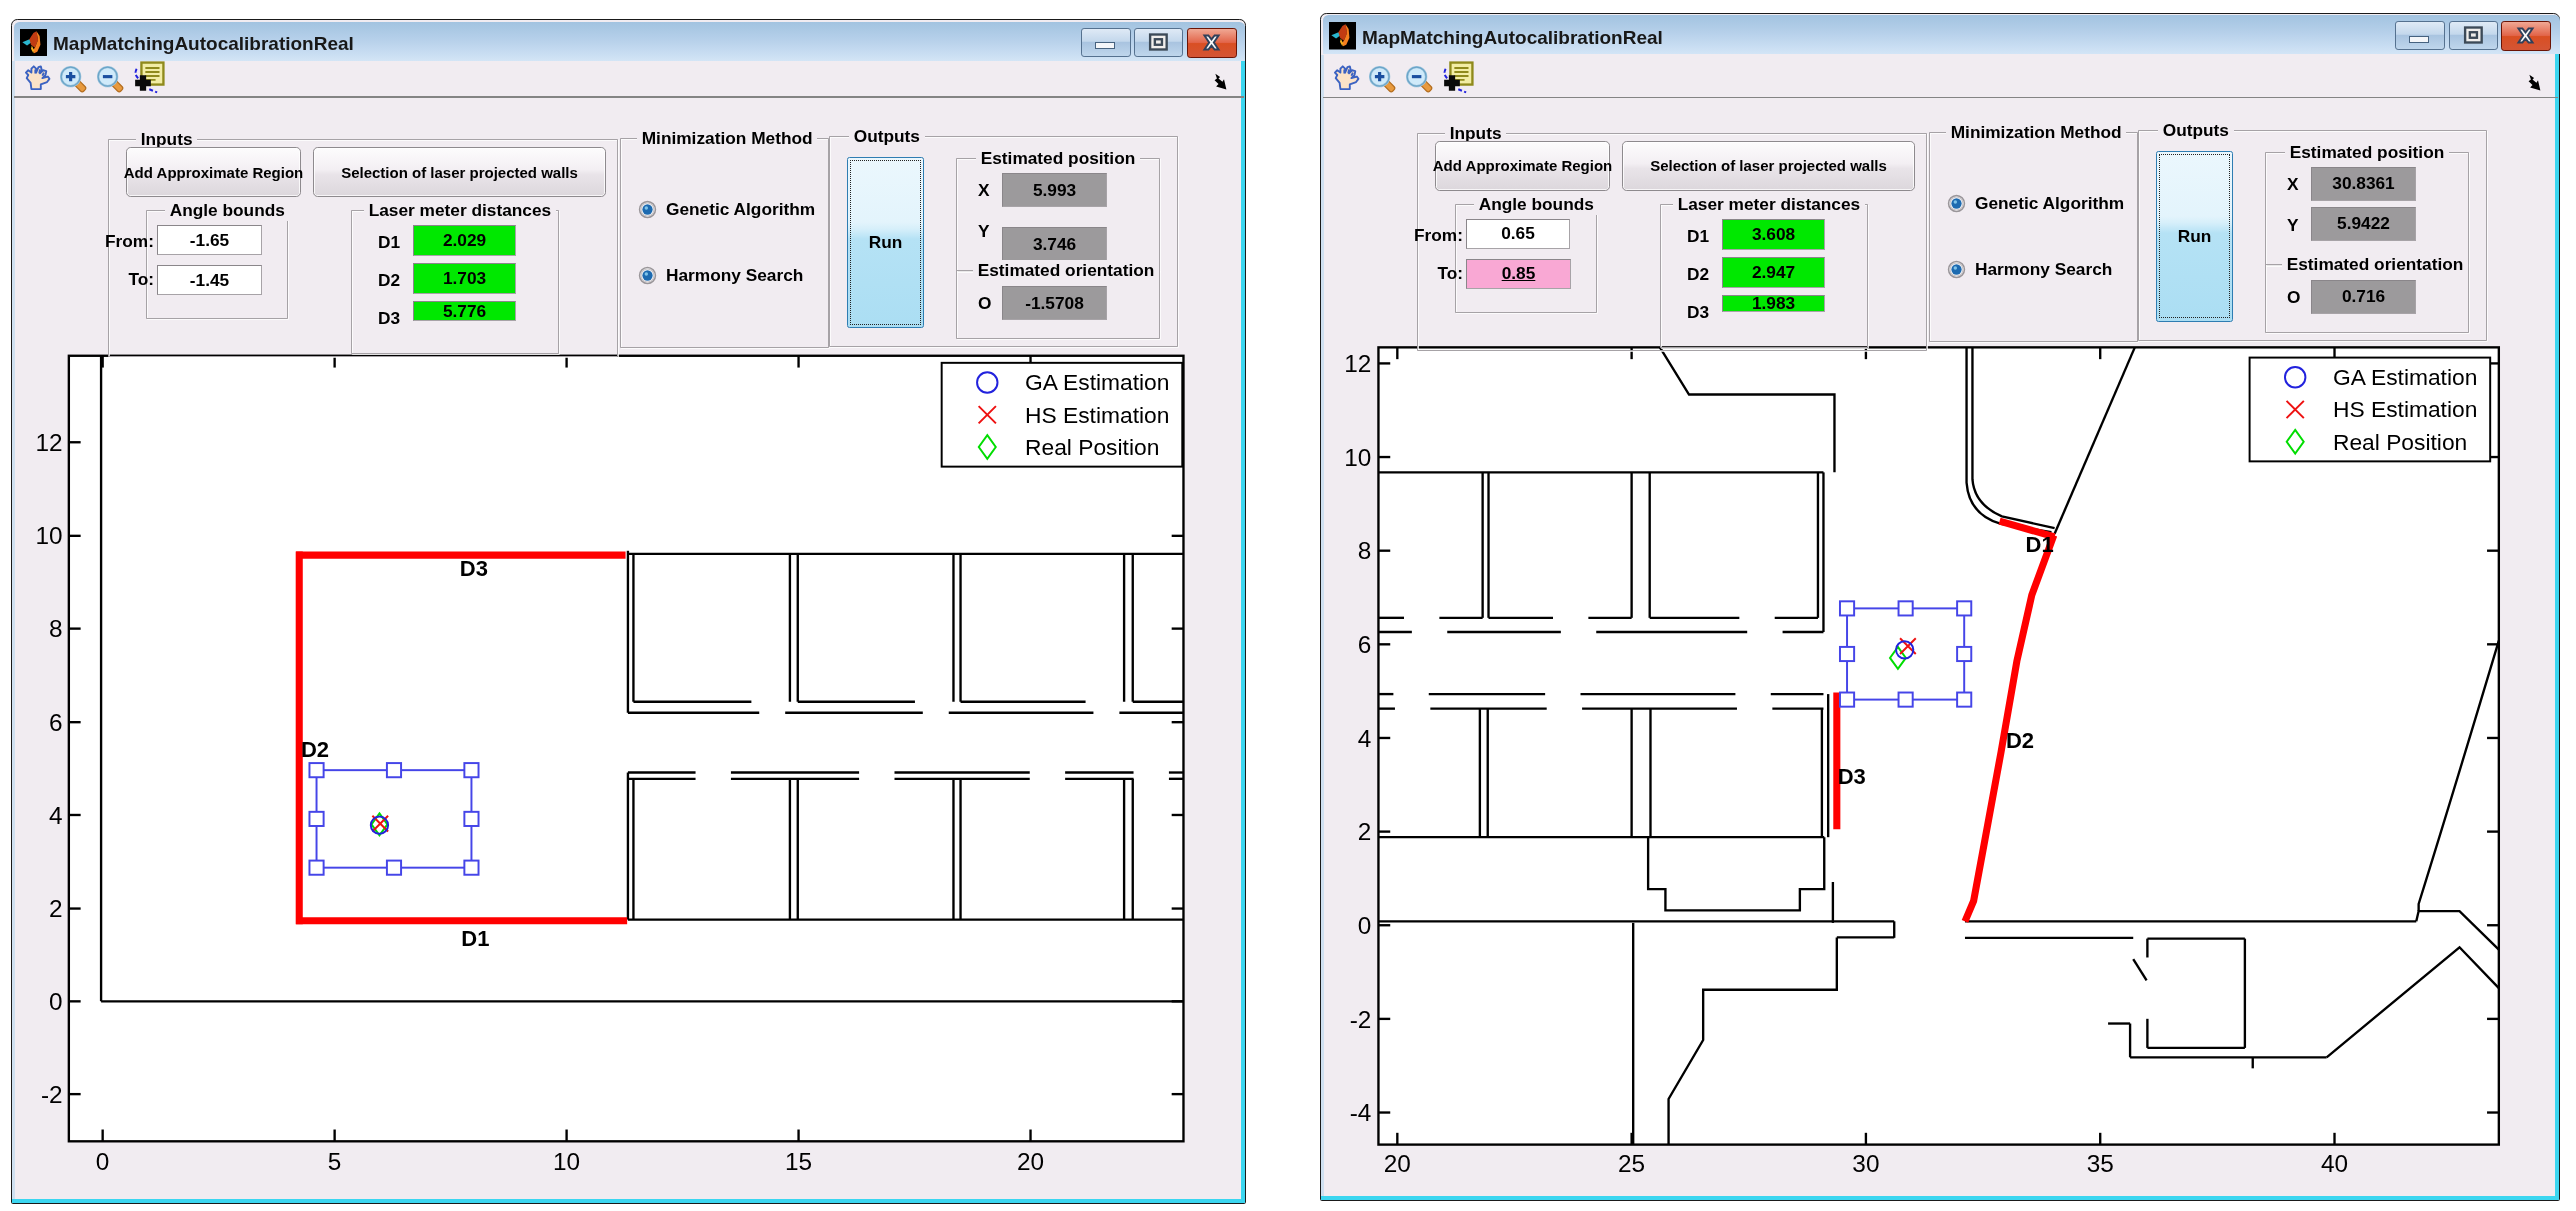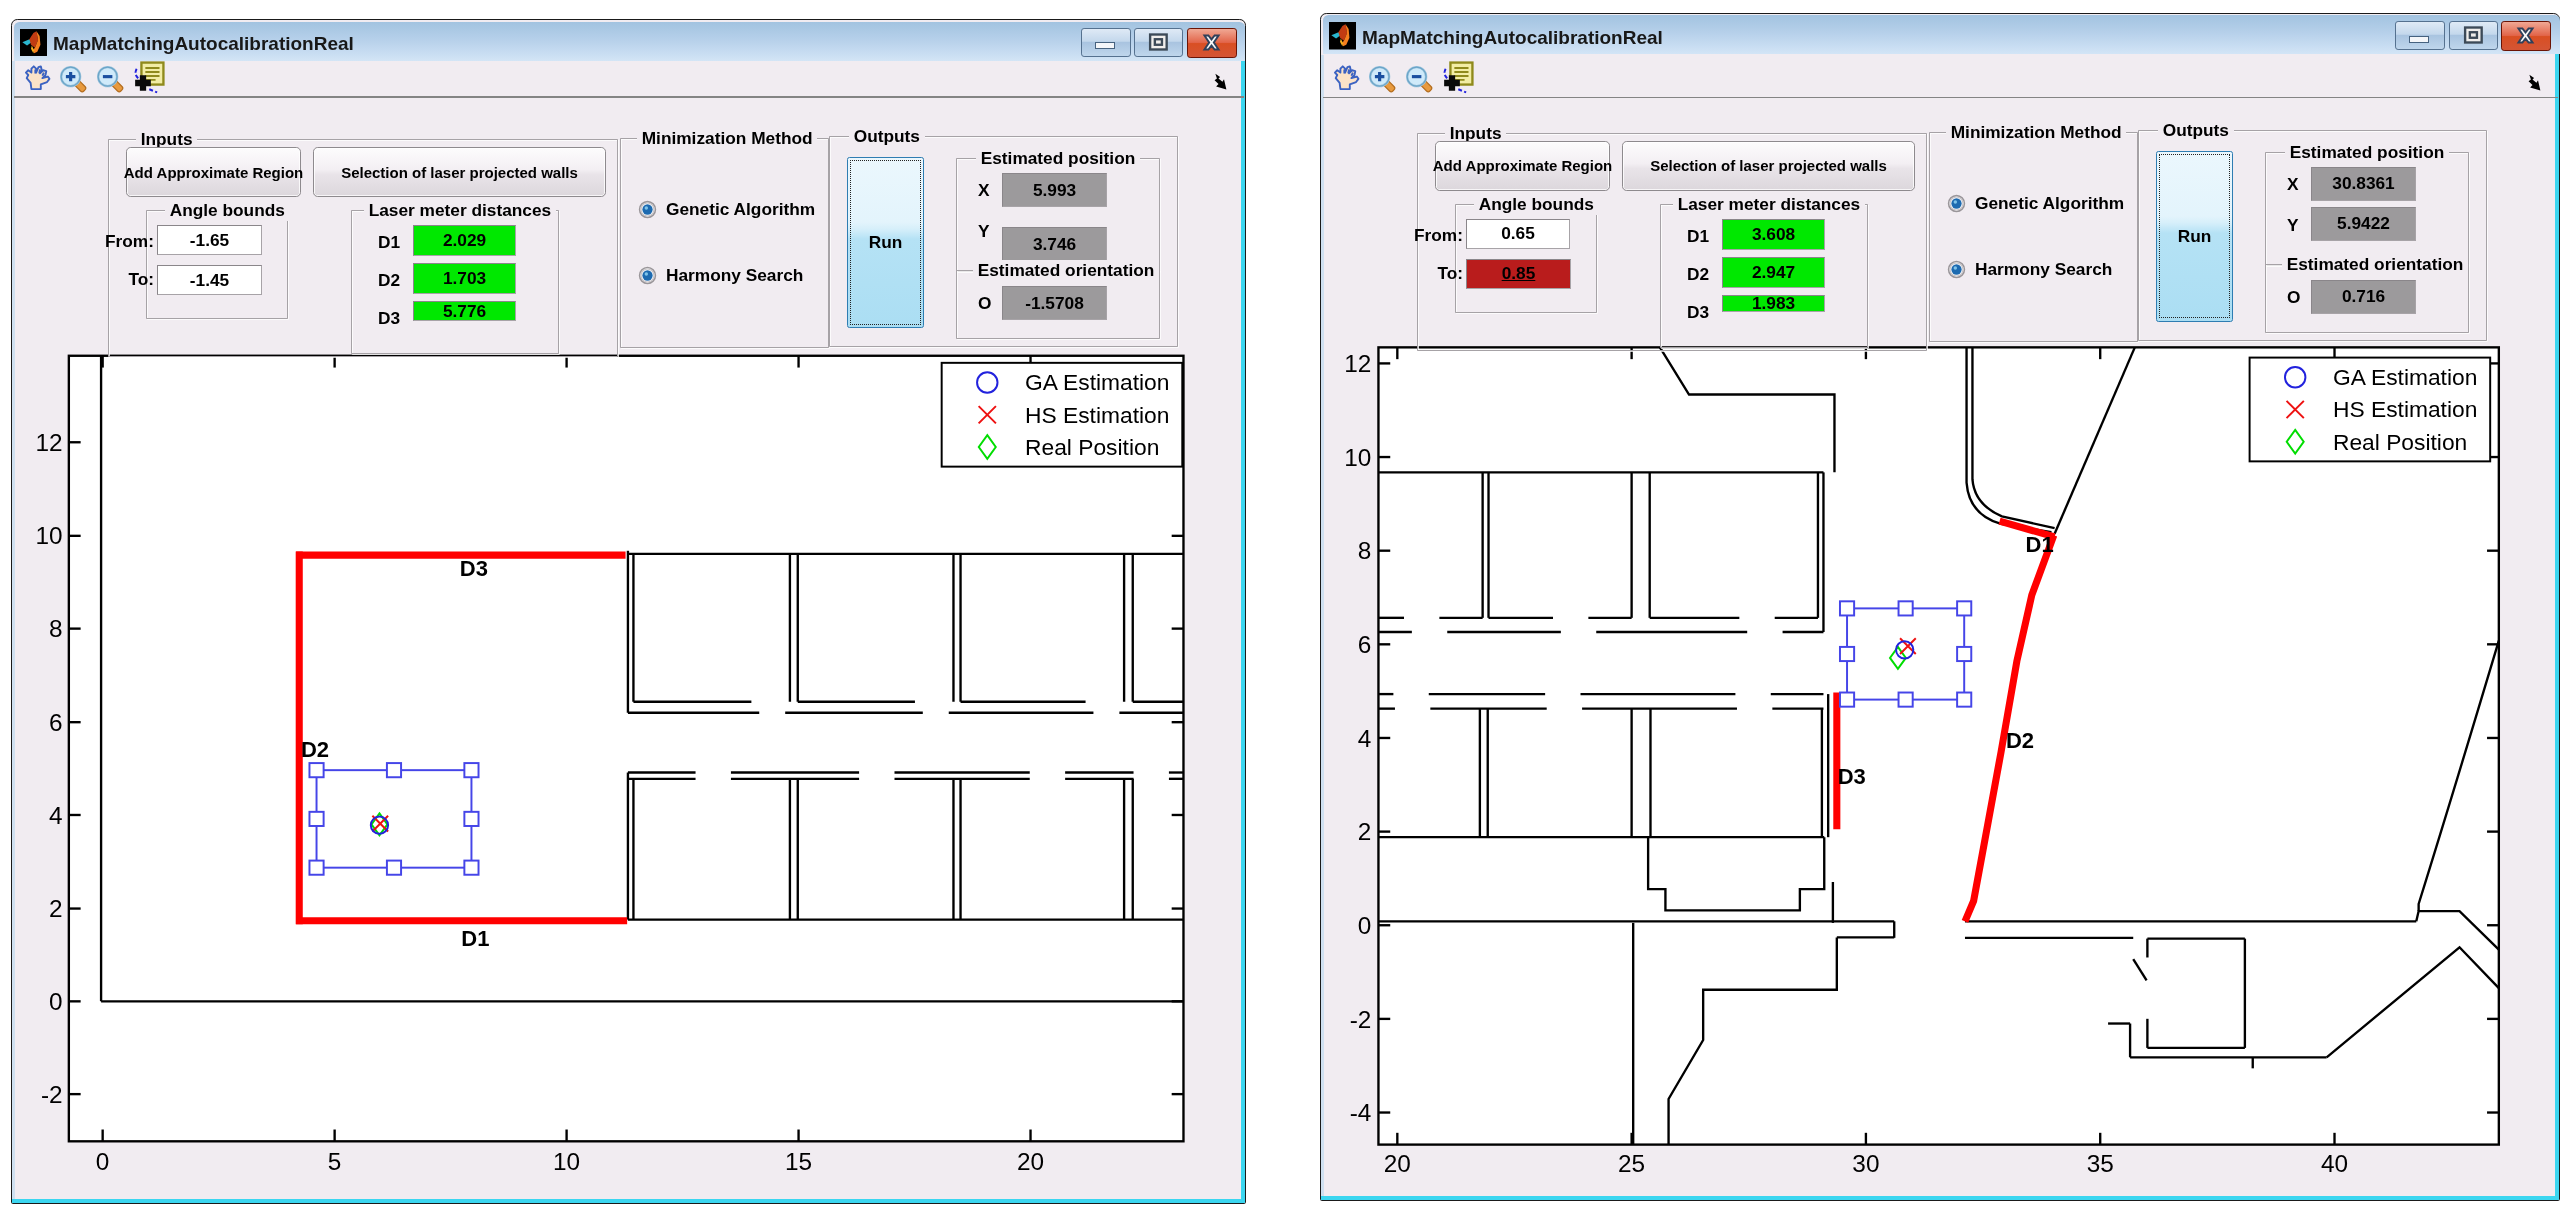--- a/index.html
+++ b/index.html
@@ -402,21 +402,21 @@
 <div style="position:absolute;left:1.6px;top:83px;width:1235px;height:1.6px;background:#848484;"></div>
     <div style="position:absolute;left:96px;top:119px;width:508px;height:216px;border:1.6px solid #a6a2a6;border-radius:0.8px;box-shadow:0.8px 0.8px 0 #fff,inset 0.8px 0.8px 0 #fff;"></div>
     <div style="position:absolute;left:124px;top:109px;font:700 17.3px 'Liberation Sans',sans-serif;color:#000;background:#f1ecf1;padding:0 4.7px;">Inputs</div>
 <div style="position:absolute;left:114px;top:127px;width:175px;height:50px;box-sizing:border-box;border:1.6px solid #8e8a8e;border-radius:4.7px;background:linear-gradient(180deg,#fdfcfd 0%,#f3eff3 45%,#e9e4e9 55%,#dcd7dc 100%);box-shadow:inset 0 0 0 0.8px #fff;display:flex;align-items:center;justify-content:center;white-space:nowrap;font:700 15px 'Liberation Sans',sans-serif;color:#000;">Add Approximate Region</div>
 <div style="position:absolute;left:301px;top:127px;width:293px;height:50px;box-sizing:border-box;border:1.6px solid #8e8a8e;border-radius:4.7px;background:linear-gradient(180deg,#fdfcfd 0%,#f3eff3 45%,#e9e4e9 55%,#dcd7dc 100%);box-shadow:inset 0 0 0 0.8px #fff;display:flex;align-items:center;justify-content:center;white-space:nowrap;font:700 15px 'Liberation Sans',sans-serif;color:#000;">Selection of laser projected walls</div>
 <div style="position:absolute;left:134px;top:190px;width:140px;height:107px;border:1.6px solid #a6a2a6;border-radius:0.8px;box-shadow:0.8px 0.8px 0 #fff,inset 0.8px 0.8px 0 #fff;"></div>
     <div style="position:absolute;left:153px;top:180px;font:700 17.3px 'Liberation Sans',sans-serif;color:#000;background:#f1ecf1;padding:0 4.7px;">Angle bounds</div>
 <div style="position:absolute;left:79px;top:211px;width:63px;text-align:right;font:700 17.3px 'Liberation Sans',sans-serif;color:#000;">From:</div>
 <div style="position:absolute;left:145px;top:205px;width:104px;height:30px;box-sizing:border-box;background:#fff;border:1.6px solid #a7a3a7;border-top-color:#8a868a;border-left-color:#8a868a;display:flex;align-items:center;justify-content:center;font:700 17.3px 'Liberation Sans',sans-serif;color:#000;">0.65</div>
 <div style="position:absolute;left:79px;top:249px;width:63px;text-align:right;font:700 17.3px 'Liberation Sans',sans-serif;color:#000;">To:</div>
-<div style="position:absolute;left:145px;top:245px;width:105px;height:30px;box-sizing:border-box;background:#b91c1c;border:1.6px solid #a7a3a7;border-top-color:#8a868a;border-left-color:#8a868a;display:flex;align-items:center;justify-content:center;font:700 17.3px 'Liberation Sans',sans-serif;color:#000;text-decoration:underline;">0.85</div>
+<div style="position:absolute;left:145px;top:245px;width:105px;height:30px;box-sizing:border-box;background:#f9a8d4;border:1.6px solid #a7a3a7;border-top-color:#8a868a;border-left-color:#8a868a;display:flex;align-items:center;justify-content:center;font:700 17.3px 'Liberation Sans',sans-serif;color:#000;text-decoration:underline;">0.85</div>
 <div style="position:absolute;left:339px;top:190px;width:206px;height:142px;border:1.6px solid #a6a2a6;border-radius:0.8px;box-shadow:0.8px 0.8px 0 #fff,inset 0.8px 0.8px 0 #fff;"></div>
     <div style="position:absolute;left:352px;top:180px;font:700 17.3px 'Liberation Sans',sans-serif;color:#000;background:#f1ecf1;padding:0 4.7px;">Laser meter distances</div>
 <div style="position:absolute;left:366px;top:212px;text-align:left;font:700 17.3px 'Liberation Sans',sans-serif;color:#000;">D1</div>
 <div style="position:absolute;left:401px;top:205px;width:103px;height:31px;box-sizing:border-box;background:#00e800;border:1.6px solid #a7a3a7;border-top-color:#8a868a;border-left-color:#8a868a;display:flex;align-items:center;justify-content:center;font:700 17.3px 'Liberation Sans',sans-serif;color:#000;">3.608</div>
 <div style="position:absolute;left:366px;top:250px;text-align:left;font:700 17.3px 'Liberation Sans',sans-serif;color:#000;">D2</div>
 <div style="position:absolute;left:401px;top:243px;width:103px;height:31px;box-sizing:border-box;background:#00e800;border:1.6px solid #a7a3a7;border-top-color:#8a868a;border-left-color:#8a868a;display:flex;align-items:center;justify-content:center;font:700 17.3px 'Liberation Sans',sans-serif;color:#000;">2.947</div>
 <div style="position:absolute;left:366px;top:288px;text-align:left;font:700 17.3px 'Liberation Sans',sans-serif;color:#000;">D3</div>
 <div style="position:absolute;left:401px;top:281px;width:103px;height:17px;box-sizing:border-box;background:#00e800;border:1.6px solid #a7a3a7;border-top-color:#8a868a;border-left-color:#8a868a;display:flex;align-items:center;justify-content:center;font:700 17.3px 'Liberation Sans',sans-serif;color:#000;">1.983</div>
 <div style="position:absolute;left:608px;top:118px;width:207px;height:208px;border:1.6px solid #a6a2a6;border-radius:0.8px;box-shadow:0.8px 0.8px 0 #fff,inset 0.8px 0.8px 0 #fff;"></div>
     <div style="position:absolute;left:625px;top:108px;font:700 17.3px 'Liberation Sans',sans-serif;color:#000;background:#f1ecf1;padding:0 4.7px;">Minimization Method</div>

